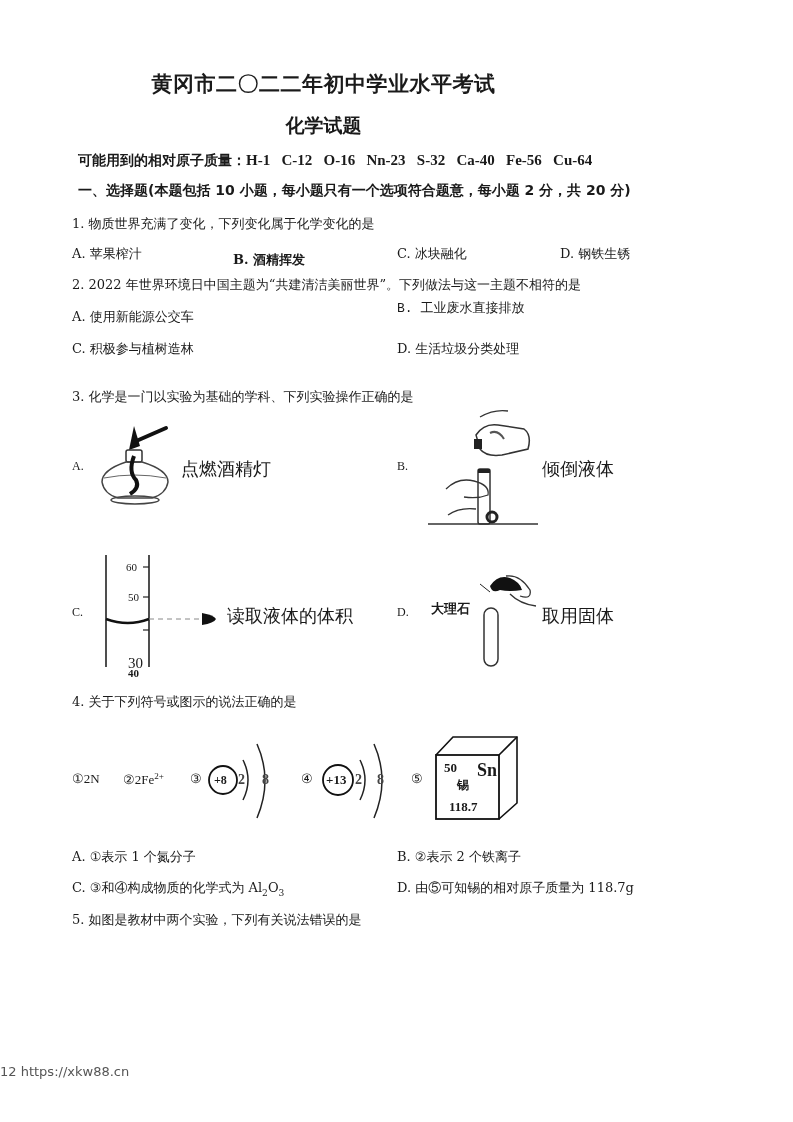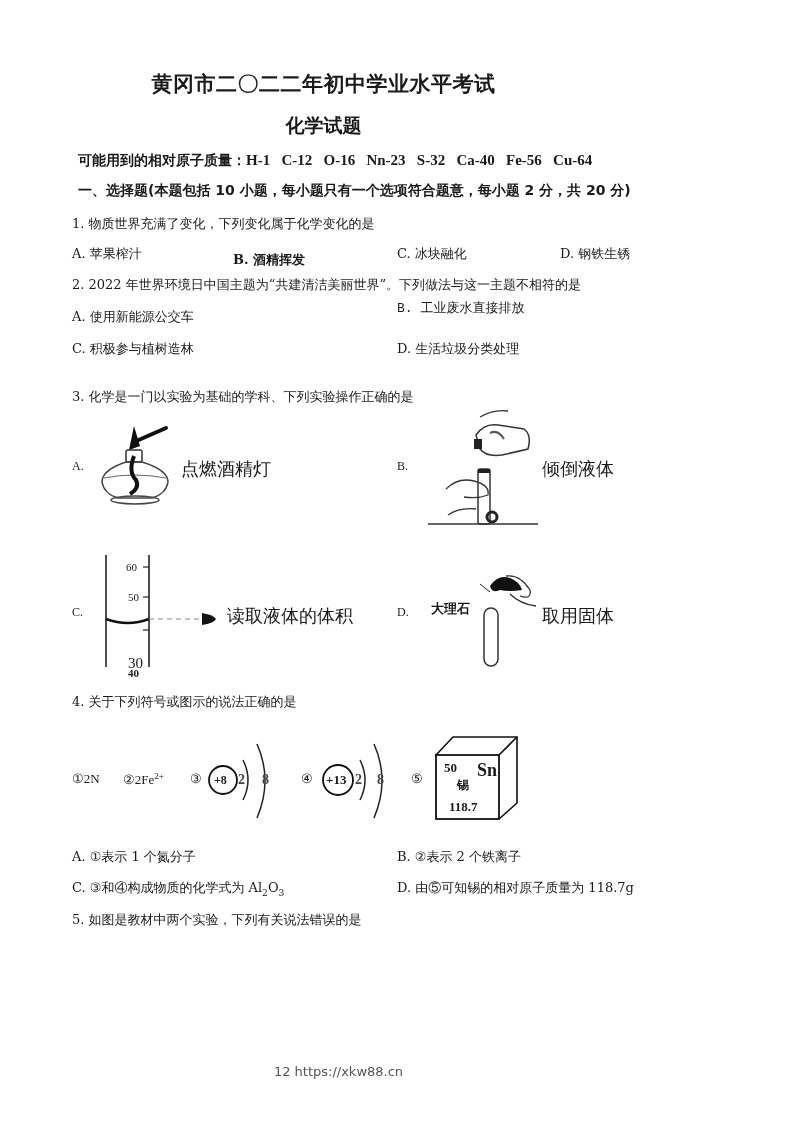--- a/index.html
+++ b/index.html
@@ -8,21 +8,21 @@
   .abs { position: absolute; }
   .title { left: 0; width: 647px; text-align: center; font-weight: bold; font-family: "DejaVu Sans", sans-serif; }
   .t1 { top: 70px; font-size: 21px; letter-spacing: 0.5px; }
   .t2 { top: 113px; font-size: 19px; }
   .bold-line { font-weight: bold; font-size: 14px; font-family: "DejaVu Sans", sans-serif; white-space: nowrap; margin-left: 32px; }
   .bold-line .nums { font-family: "Liberation Serif", serif; font-size: 15px; }
   .q { font-size: 13px; white-space: nowrap; }
   .opt { font-size: 13px; white-space: nowrap; }
   .lbl { font-size: 12px; font-family: "Liberation Serif", serif; }
   .fig-label { font-size: 18px; white-space: nowrap; }
-  .footer { font-family: "DejaVu Sans", sans-serif; font-size: 13px; color: #555; left: 0; width: 677px; text-align: center; top: 1064px; }
+  .footer { font-family: "DejaVu Sans", sans-serif; font-size: 13px; color: #555; left: 0; width: 677px; top: 1064px; }
   sub, sup { font-size: 70%; }
   svg { position: absolute; overflow: visible; }
   .sym { font-size: 13px; font-family: "Liberation Serif", serif; white-space: nowrap; }
 </style>
 </head>
 <body>
 
 <div class="abs title t1">黄冈市二〇二二年初中学业水平考试</div>
 <div class="abs title t2">化学试题</div>
 

